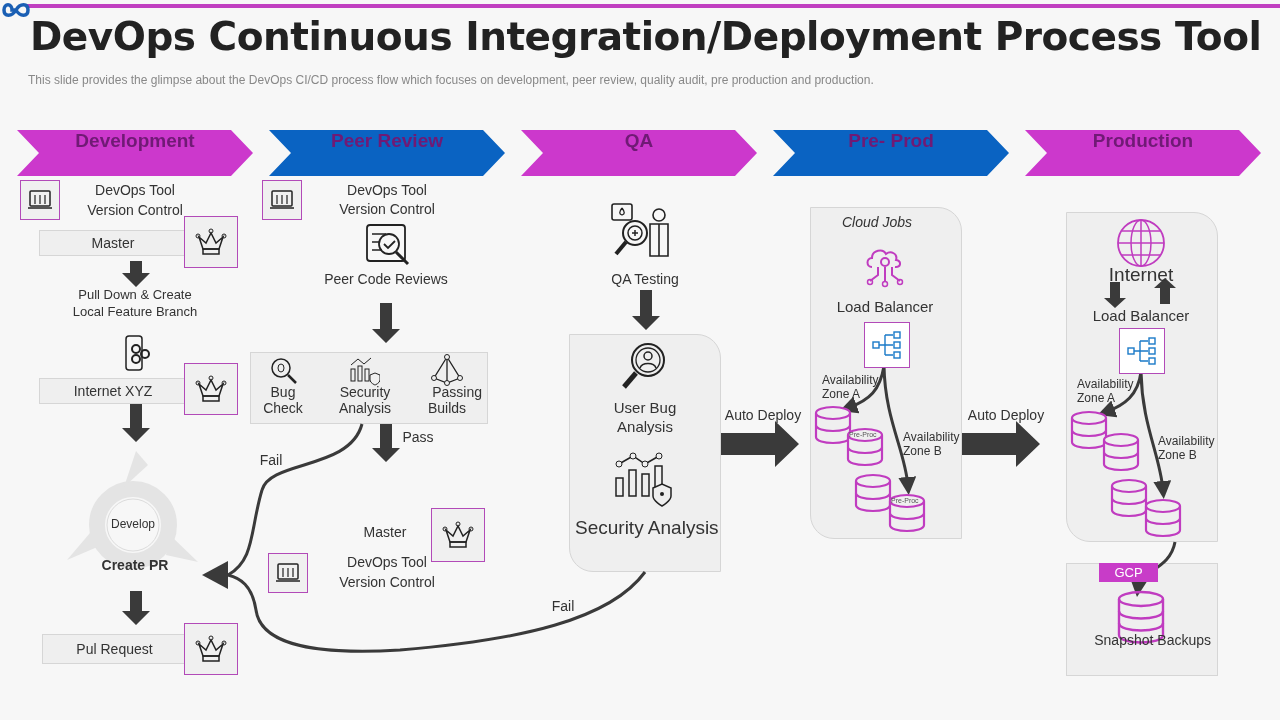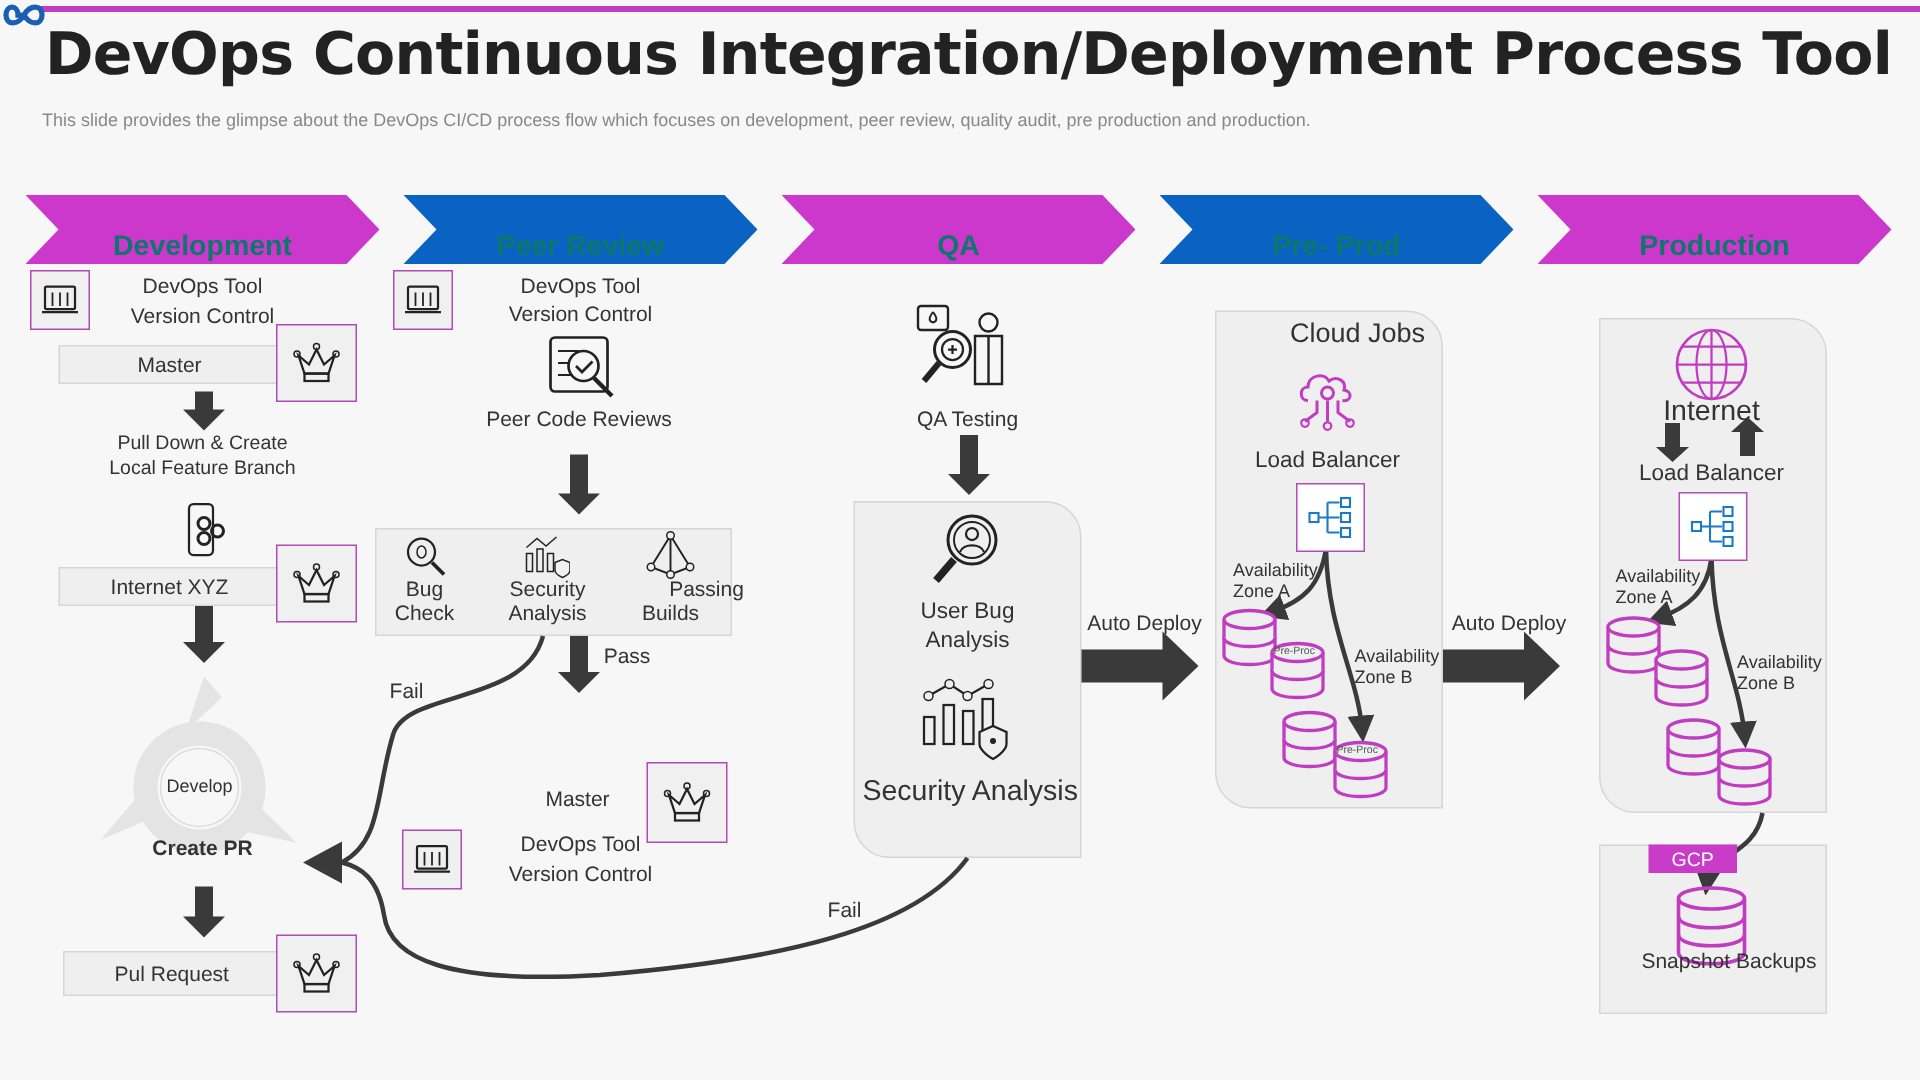--- a/index.html
+++ b/index.html
@@ -8,21 +8,21 @@
     background:#f7f7f7;
     font-family:"Liberation Sans", sans-serif;
     color:#333;
   }
   .abs { position:absolute; }
   .topbar { left:26px; top:4px; width:1254px; height:4px; background:#c03fc0; }
   .logo { left:2px; top:0; width:40px; height:20px; }
   .title { left:30px; top:14px; font-family:"DejaVu Sans", sans-serif; font-weight:bold; font-size:39px; color:#222; letter-spacing:-0.5px; white-space:nowrap; }
   .subtitle { left:28px; top:73px; font-size:12px; color:#888; white-space:nowrap; }
 
-  .chevron { top:130px; height:46px; color:#0f766e; font-weight:bold; font-size:19px; display:flex; align-items:flex-end; justify-content:center; }
+  .chevron { top:130px; height:46px; color:#701a75; font-weight:bold; font-size:19px; display:flex; align-items:flex-start; justify-content:center; }
   .chevron span { position:relative; z-index:2; }
   .chevron svg { position:absolute; left:0; top:0; width:100%; height:100%; z-index:1; }
 
   .txt { font-size:14px; color:#333; text-align:center; line-height:20px; white-space:nowrap; }
   .txt-sm { font-size:12px; color:#333; line-height:14px; white-space:nowrap; }
   .graybox { background:#efefef; border:1px solid #d6d6d6; }
   .iconbox { background:#f0f0f0; border:1px solid #b24ab8; display:flex; align-items:center; justify-content:center; }
   .panel { background:#efefef; border:1px solid #d6d6d6; border-radius:0 24px 0 24px; }
   .gcp { background:#c83cc8; color:#fff; font-size:13px; display:flex; align-items:center; justify-content:center;margin-left:33px; }
   .lines { left:0; top:0; width:1280px; height:720px; pointer-events:none; }
@@ -207,21 +207,21 @@
 <div class="abs txt" style="left:330px;top:384px;width:70px;line-height:16px;">Security</div>
 <div class="abs txt" style="left:330px;top:400px;width:70px;line-height:16px;">Analysis</div>
 
 <svg class="abs" style="left:430px;top:354px;" width="34" height="32" viewBox="0 0 34 32">
     <path d="M17 3 L4 24 L17 29 L30 24 Z M17 3 L17 29" fill="none" stroke="#222" stroke-width="1.3"></path>
     <circle cx="17" cy="3" r="2.5" fill="#f0f0f0" stroke="#222"></circle>
     <circle cx="4" cy="24" r="2.5" fill="#f0f0f0" stroke="#222"></circle>
     <circle cx="30" cy="24" r="2.5" fill="#f0f0f0" stroke="#222"></circle>
     <circle cx="17" cy="29" r="2.5" fill="#f0f0f0" stroke="#222"></circle>
   </svg>
-<div class="abs txt" style="left:436px;top:384px;width:70px;line-height:16px;">Passing</div>
+<div class="abs txt" style="left:412px;top:384px;width:70px;line-height:16px;text-align:right;">Passing</div>
 <div class="abs txt" style="left:412px;top:400px;width:70px;line-height:16px;text-align:center;">Builds</div>
 
 <div class="abs txt" style="left:398px;top:427px;width:40px;">Pass</div>
 <div class="abs txt" style="left:254px;top:450px;width:34px;">Fail</div>
 
 <div class="abs txt" style="left:350px;top:522px;width:70px;">Master</div>
 <div class="abs iconbox" style="left:431px;top:508px;width:52px;height:52px;">
   <svg width="34" height="30" viewBox="0 0 34 30">
       <path d="M5 10 L9 22 H25 L29 10 L22 16 L17 6 L12 16 Z" fill="none" stroke="#222" stroke-width="1.5"></path>
       <rect x="9" y="22" width="16" height="5" fill="none" stroke="#222" stroke-width="1.5"></rect>
@@ -273,21 +273,21 @@
     <rect x="29" y="22" width="7" height="22" fill="none" stroke="#222" stroke-width="1.5"></rect>
     <rect x="42" y="14" width="7" height="30" fill="none" stroke="#222" stroke-width="1.5"></rect>
     <path d="M40 36 l9 -4 l9 4 v8 c0 5 -9 10 -9 10 c0 0 -9 -5 -9 -10 z" fill="#efefef" stroke="#222" stroke-width="1.5"></path>
     <circle cx="49" cy="42" r="2" fill="#222"></circle>
   </svg>
 <div class="abs txt" style="left:575px;top:518px;width:140px;font-size:19px;">Security Analysis</div>
 
 <div class="abs txt" style="left:720px;top:405px;width:86px;">Auto Deploy</div>
 <div class="abs txt" style="left:546px;top:596px;width:34px;">Fail</div>
 
-<div class="abs txt" style="left:840px;top:212px;width:130px;font-size:18px;">Cloud Jobs</div>
+<div class="abs txt" style="left:812px;top:212px;width:130px;font-size:14px;font-style:italic;">Cloud Jobs</div>
 <svg class="abs" style="left:862px;top:245px;" width="46" height="46" viewBox="0 0 46 46">
     <path d="M10 22 c-6 0 -6 -9 0 -9 c0 -8 11 -10 14 -4 c5 -4 12 0 10 6 c6 1 5 8 -1 7" fill="none" stroke="#c03cc0" stroke-width="2"></path>
     <circle cx="23" cy="17" r="4" fill="none" stroke="#c03cc0" stroke-width="2"></circle>
     <path d="M16 22 v8 l-8 6 M23 22 v14 M30 22 v8 l8 6" fill="none" stroke="#c03cc0" stroke-width="2"></path>
     <circle cx="8" cy="37" r="2.5" fill="none" stroke="#c03cc0" stroke-width="1.5"></circle>
     <circle cx="23" cy="39" r="2.5" fill="none" stroke="#c03cc0" stroke-width="1.5"></circle>
     <circle cx="38" cy="37" r="2.5" fill="none" stroke="#c03cc0" stroke-width="1.5"></circle>
   </svg>
 <div class="abs txt" style="left:820px;top:297px;width:130px;font-size:15px;">Load Balancer</div>
 <div class="abs iconbox" style="left:864px;top:322px;width:44px;height:44px;background:#fff;">

